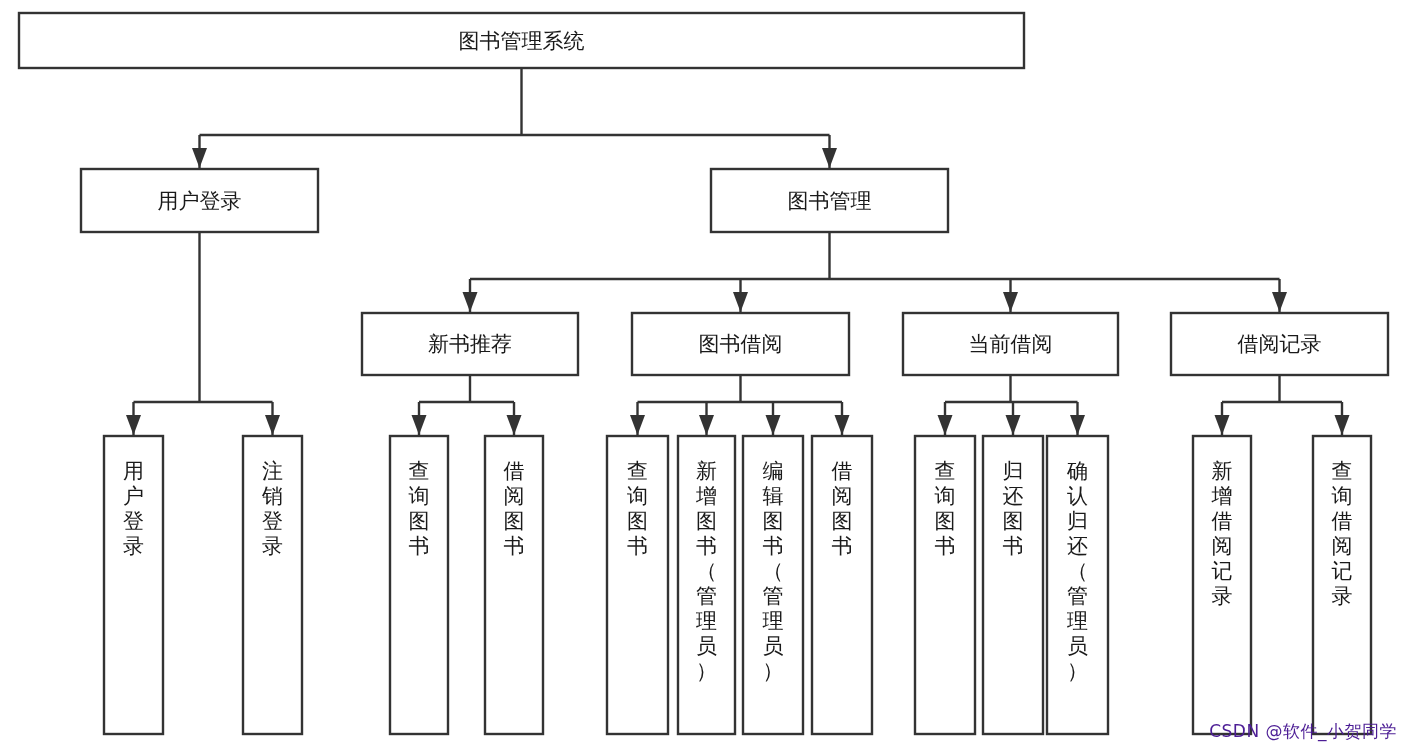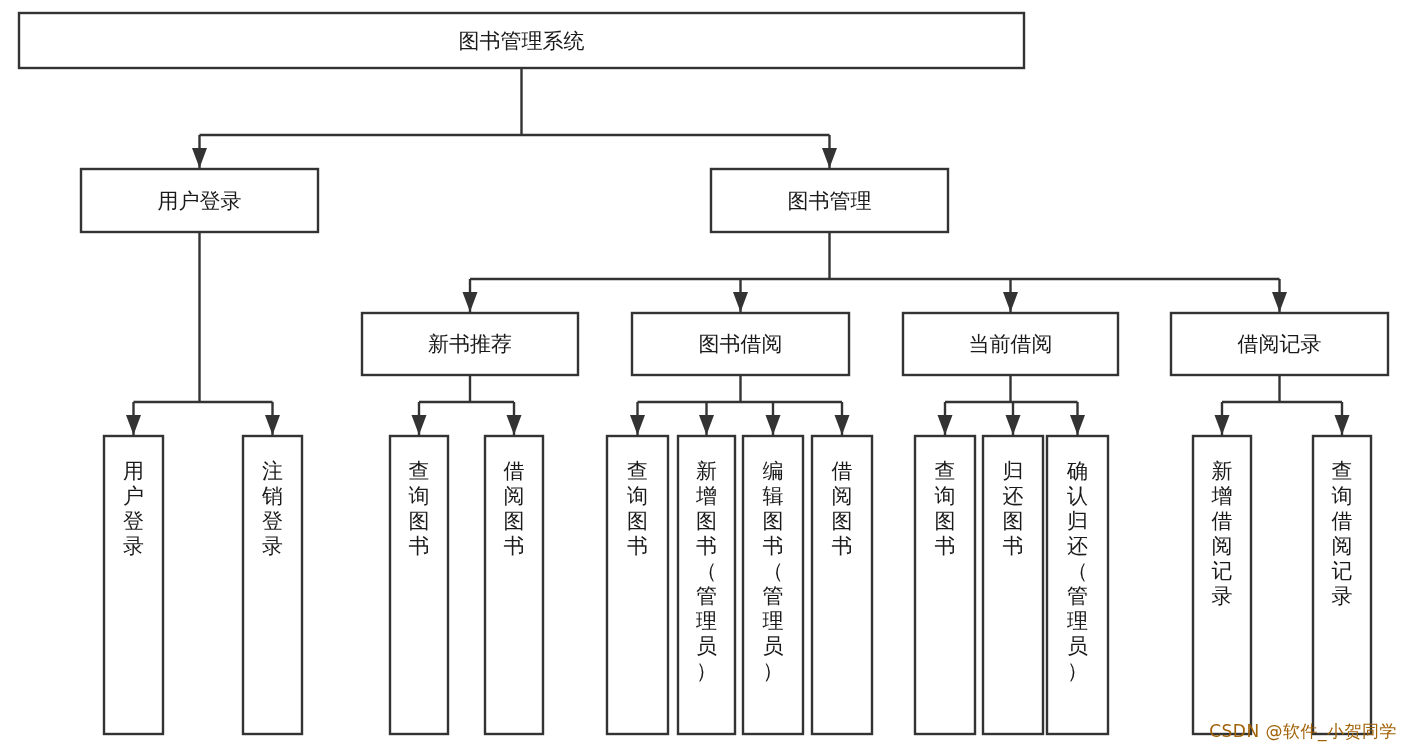--- a/index.html
+++ b/index.html
@@ -50,21 +50,21 @@
     fill: none;
   }
   .arrow-head {
     fill: #333333;
     stroke: none;
   }
   .watermark {
     position: absolute;
     right: 8px;
     bottom: 4px;
-    color: #a16207;
+    color: #4c1d95;
     font-size: 17px;
     font-family: "DejaVu Sans", "Liberation Sans", sans-serif;
     white-space: nowrap;
     letter-spacing: 0.5px;
   }
 </style>
 </head>
 <body>
 
 <div id="diagram-root">

